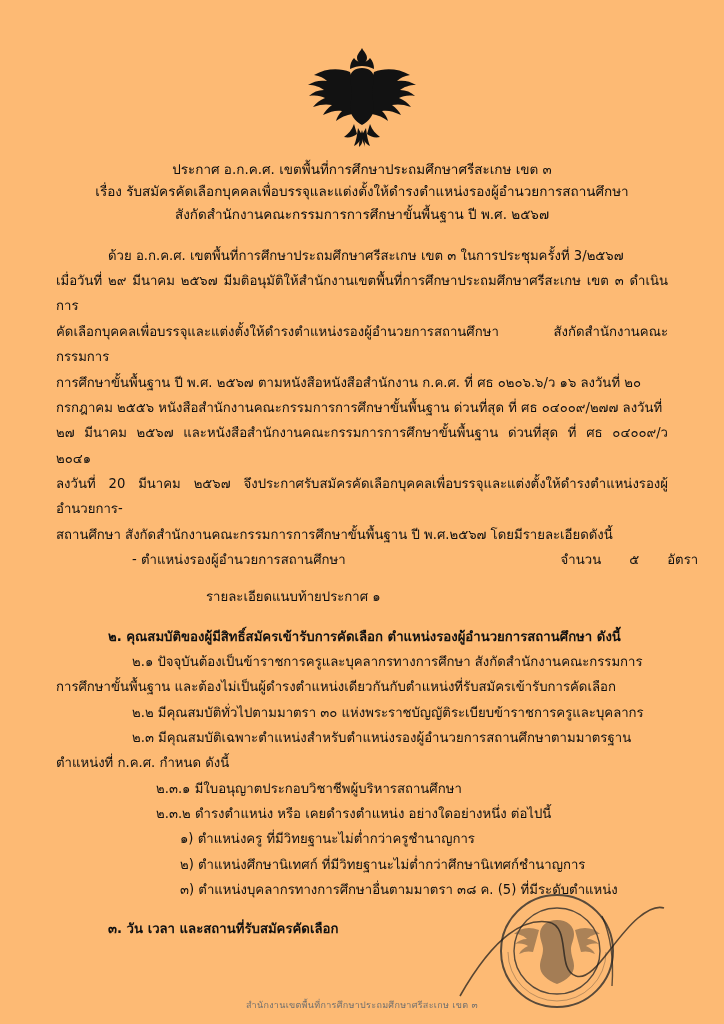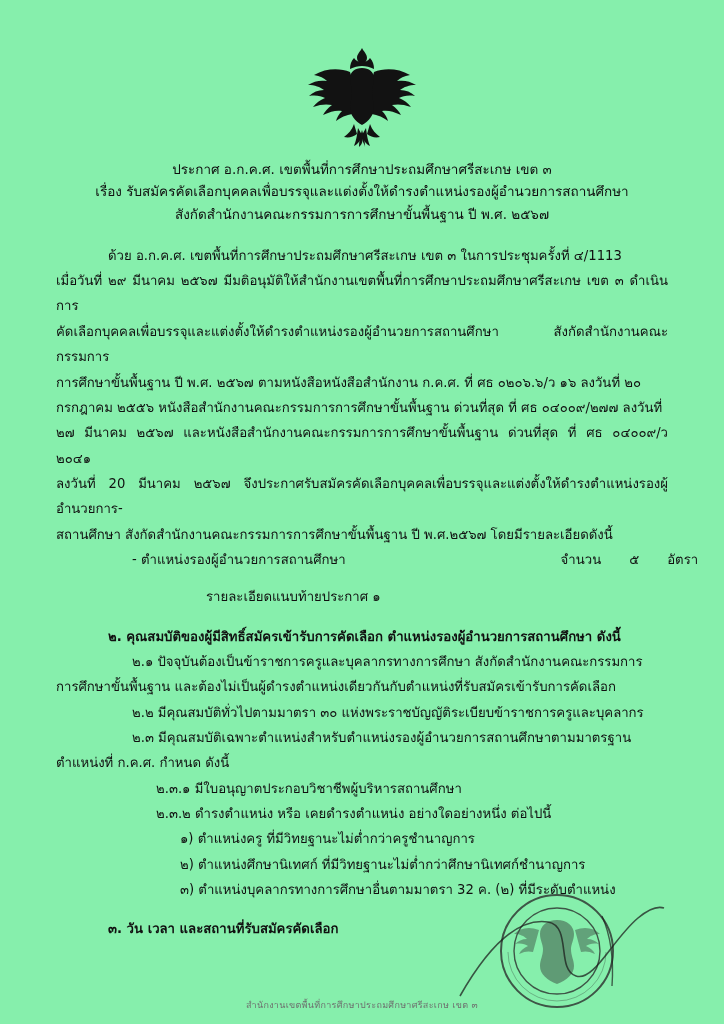--- a/index.html
+++ b/index.html
@@ -12,21 +12,21 @@
     height: 1024px;
     position: relative;
     font-family: "DejaVu Sans", "Liberation Sans", sans-serif;
     color: #101010;
     overflow: hidden;
   }
   .page {
     position: relative;
     width: 724px;
     height: 1024px;
-    background: #86efac;
+    background: #fdba74;
     box-sizing: border-box;
     padding: 40px 56px 20px 56px;
   }
   
   .emblem-wrap {
     display: flex;
     justify-content: center;
     align-items: flex-start;
     height: 108px;
     margin-top: 4px;
@@ -149,21 +149,21 @@
     </div>
   </div>
 
   <div class="doc-head">
     <div>ประกาศ อ.ก.ค.ศ. เขตพื้นที่การศึกษาประถมศึกษาศรีสะเกษ เขต ๓</div>
     <div>เรื่อง  รับสมัครคัดเลือกบุคคลเพื่อบรรจุและแต่งตั้งให้ดำรงตำแหน่งรองผู้อำนวยการสถานศึกษา</div>
     <div>สังกัดสำนักงานคณะกรรมการการศึกษาขั้นพื้นฐาน ปี พ.ศ. ๒๕๖๗</div>
   </div>
 
   <div class="body-text">
-    <p class="para indent">ด้วย อ.ก.ค.ศ. เขตพื้นที่การศึกษาประถมศึกษาศรีสะเกษ เขต ๓ ในการประชุมครั้งที่ ๔/1113</p>
+    <p class="para indent">ด้วย อ.ก.ค.ศ. เขตพื้นที่การศึกษาประถมศึกษาศรีสะเกษ เขต ๓ ในการประชุมครั้งที่ 3/๒๕๖๗</p>
     <p class="para">เมื่อวันที่ ๒๙ มีนาคม ๒๕๖๗ มีมติอนุมัติให้สำนักงานเขตพื้นที่การศึกษาประถมศึกษาศรีสะเกษ เขต ๓ ดำเนินการ</p>
     <p class="para">คัดเลือกบุคคลเพื่อบรรจุและแต่งตั้งให้ดำรงตำแหน่งรองผู้อำนวยการสถานศึกษา สังกัดสำนักงานคณะกรรมการ</p>
     <p class="para">การศึกษาขั้นพื้นฐาน ปี พ.ศ. ๒๕๖๗ ตามหนังสือหนังสือสำนักงาน ก.ค.ศ. ที่ ศธ ๐๒๐๖.๖/ว ๑๖ ลงวันที่ ๒๐</p>
     <p class="para">กรกฎาคม ๒๕๕๖ หนังสือสำนักงานคณะกรรมการการศึกษาขั้นพื้นฐาน ด่วนที่สุด ที่ ศธ ๐๔๐๐๙/๒๗๗ ลงวันที่</p>
     <p class="para">๒๗ มีนาคม ๒๕๖๗ และหนังสือสำนักงานคณะกรรมการการศึกษาขั้นพื้นฐาน ด่วนที่สุด ที่ ศธ ๐๔๐๐๙/ว ๒๐๔๑</p>
     <p class="para">ลงวันที่ 20 มีนาคม ๒๕๖๗ จึงประกาศรับสมัครคัดเลือกบุคคลเพื่อบรรจุและแต่งตั้งให้ดำรงตำแหน่งรองผู้อำนวยการ-</p>
     <p class="para">สถานศึกษา สังกัดสำนักงานคณะกรรมการการศึกษาขั้นพื้นฐาน ปี พ.ศ.๒๕๖๗ โดยมีรายละเอียดดังนี้</p>
   </div>
 
   <div class="row-between">
@@ -177,21 +177,21 @@
   <div class="section-head">๒. คุณสมบัติของผู้มีสิทธิ์สมัครเข้ารับการคัดเลือก ตำแหน่งรองผู้อำนวยการสถานศึกษา ดังนี้</div>
   <div class="line pl-2">๒.๑ ปัจจุบันต้องเป็นข้าราชการครูและบุคลากรทางการศึกษา สังกัดสำนักงานคณะกรรมการ</div>
   <div class="line">การศึกษาขั้นพื้นฐาน และต้องไม่เป็นผู้ดำรงตำแหน่งเดียวกันกับตำแหน่งที่รับสมัครเข้ารับการคัดเลือก</div>
   <div class="line pl-2">๒.๒ มีคุณสมบัติทั่วไปตามมาตรา ๓๐ แห่งพระราชบัญญัติระเบียบข้าราชการครูและบุคลากร</div>
   <div class="line pl-2">๒.๓ มีคุณสมบัติเฉพาะตำแหน่งสำหรับตำแหน่งรองผู้อำนวยการสถานศึกษาตามมาตรฐาน</div>
   <div class="line">ตำแหน่งที่ ก.ค.ศ. กำหนด ดังนี้</div>
   <div class="line pl-3">๒.๓.๑ มีใบอนุญาตประกอบวิชาชีพผู้บริหารสถานศึกษา</div>
   <div class="line pl-3">๒.๓.๒ ดำรงตำแหน่ง หรือ เคยดำรงตำแหน่ง อย่างใดอย่างหนึ่ง ต่อไปนี้</div>
   <div class="line pl-4">๑) ตำแหน่งครู ที่มีวิทยฐานะไม่ต่ำกว่าครูชำนาญการ</div>
   <div class="line pl-4">๒) ตำแหน่งศึกษานิเทศก์ ที่มีวิทยฐานะไม่ต่ำกว่าศึกษานิเทศก์ชำนาญการ</div>
-  <div class="line pl-4">๓) ตำแหน่งบุคลากรทางการศึกษาอื่นตามมาตรา 32 ค. (๒) ที่มีระดับตำแหน่ง</div>
+  <div class="line pl-4">๓) ตำแหน่งบุคลากรทางการศึกษาอื่นตามมาตรา ๓๘ ค. (5) ที่มีระดับตำแหน่ง</div>
 
   <div class="section-head">๓. วัน เวลา และสถานที่รับสมัครคัดเลือก</div>
 
   <div class="seal">
     <svg viewBox="0 0 118 118" width="118" height="118" aria-hidden="true">
       <circle cx="59" cy="59" r="56" fill="none" stroke="#2b2b2b" stroke-width="2"></circle>
       <circle cx="59" cy="59" r="43" fill="none" stroke="#2b2b2b" stroke-width="1.4"></circle>
       <g fill="#2b2b2b">
         <path d="M59 28 c-10 0-17 6-17 14 c0 6 3 10 3 15 c0 7-3 11-3 17 c0 8 7 14 17 18 c10-4 17-10 17-18 c0-6-3-10-3-17 c0-5 3-9 3-15 c0-8-7-14-17-14 z" opacity=".55"></path>
         <path d="M41 38 C31 34 22 36 16 42 c6 0 10 2 13 5 c-5 0-9 2-12 5 c6-1 10 0 13 2 c-4 2-7 4-9 8 c6-3 10-3 14-2 z" opacity=".5"></path>

